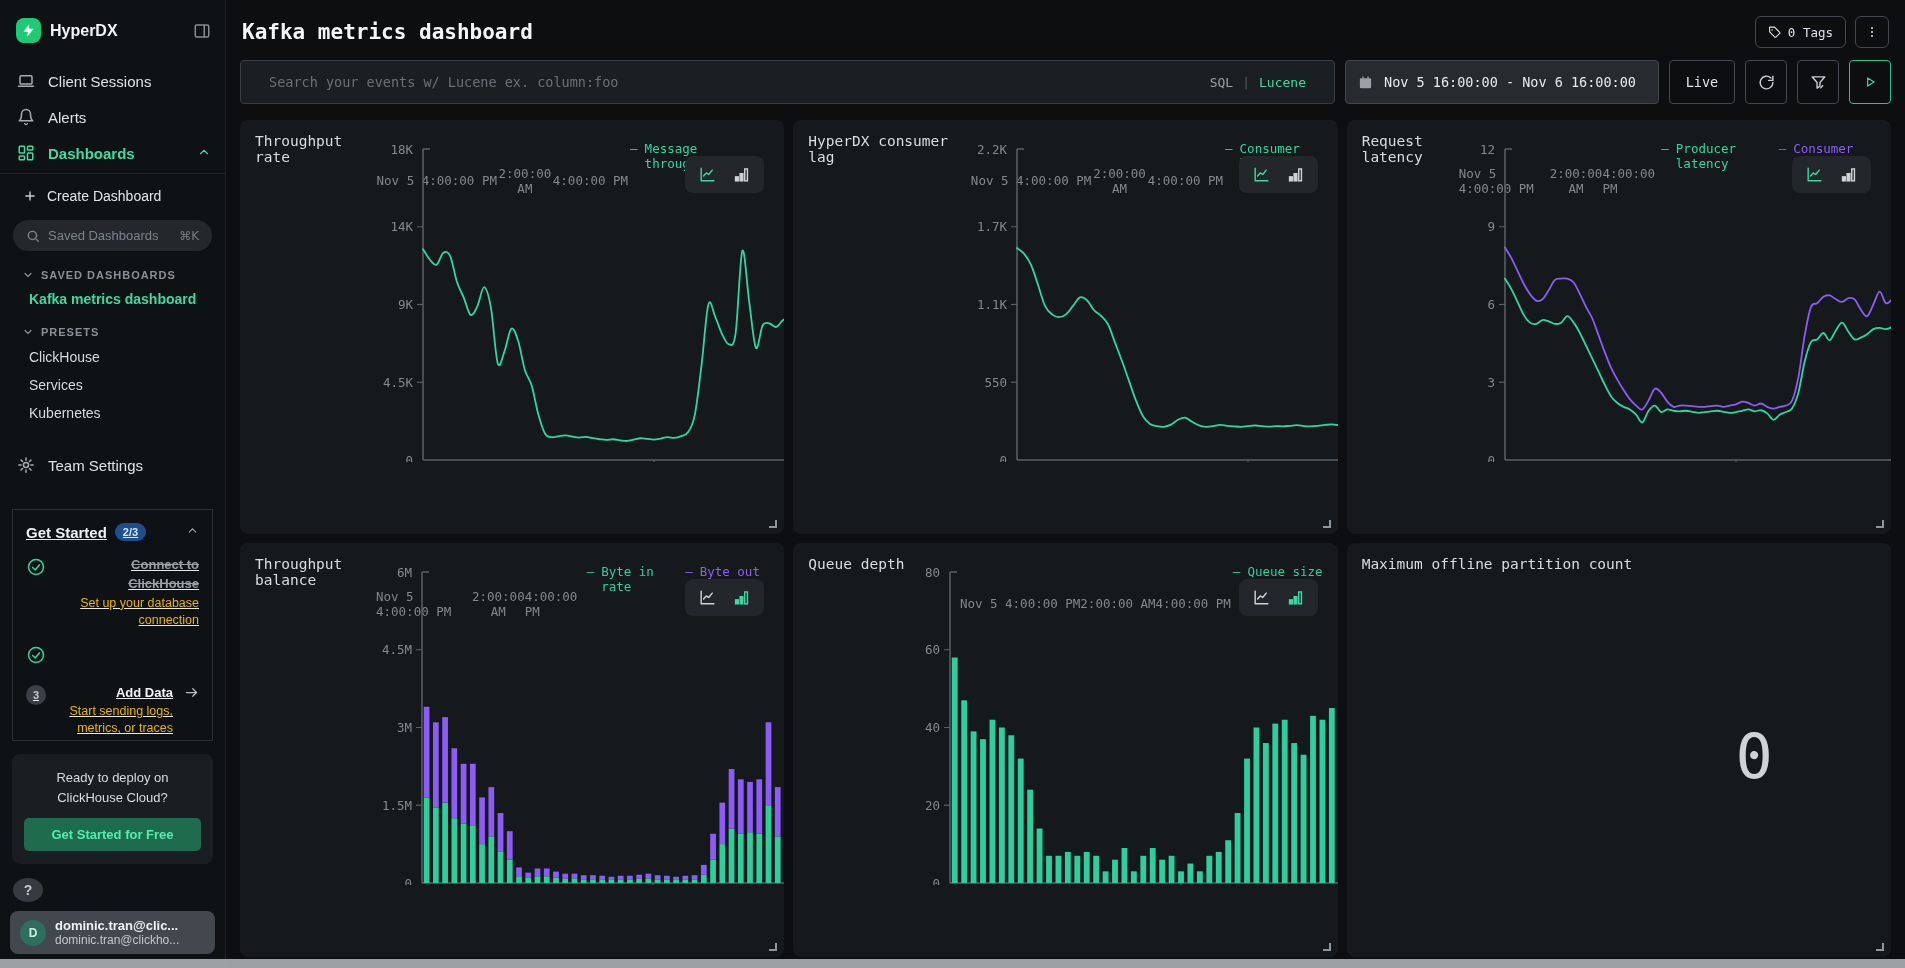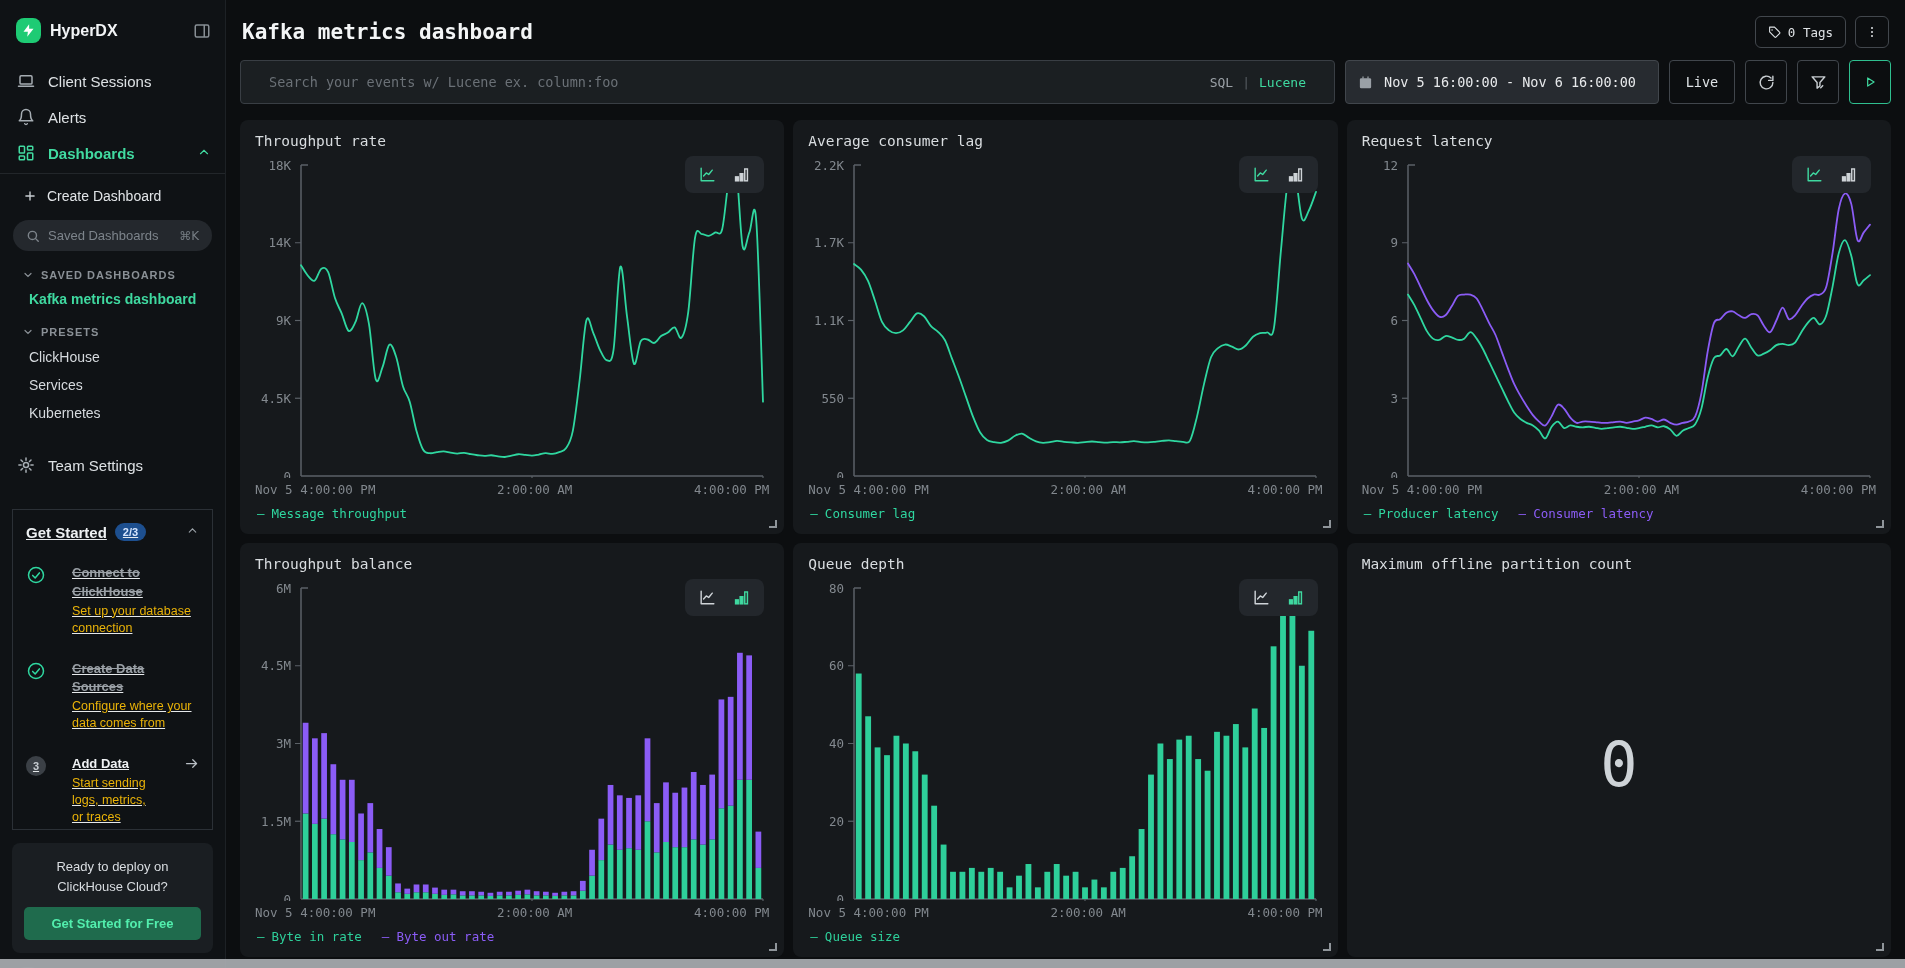--- a/index.html
+++ b/index.html
@@ -24,21 +24,21 @@
   .search-pill .kbd { margin-left:auto; color:#767d84; font-size:12px; font-family:"DejaVu Sans", sans-serif; }
   .section-head { display:flex; align-items:center; gap:7px; padding:12px 16px 5px 22px; font-size:11px; font-weight:bold; letter-spacing:.09em; color:#8a9096; cursor:pointer; }
   .saved-item { padding:5px 16px 7px 29px; color:#3fd9a0; font-weight:bold; font-size:14px; cursor:pointer; }
   .preset-item { padding:6px 16px 6px 29px; color:#d6dade; font-size:14px; cursor:pointer; }
   .team-row { margin-top:20px; }
   .gs-card { margin:26px 12px 0; border:1px solid #2b3036; border-radius:0; padding:13px 13px 3px;text-decoration:underline; }
   .gs-head { display:flex; align-items:center; gap:8px; }
   .gs-title { font-weight:bold; font-size:15px; color:#eef1f3; }
   .gs-badge { background:#1d4f8f; color:#d6e6ff; font-size:11px; font-weight:bold; border-radius:999px; padding:3px 8px; }
   .gs-head .chev { margin-left:auto; color:#9aa1a7; cursor:pointer; }
-  .gs-step { display:flex; gap:26px; margin-top:22px; }
+  .gs-step { display:flex; gap:11px; margin-top:14px;text-align:right; }
   .gs-ico { flex:0 0 auto; margin-top:2px; }
   .num-badge { width:20px; height:20px; border-radius:50%; background:#3b4046; color:#c6cbd0; font-size:11px; font-weight:bold; display:flex; align-items:center; justify-content:center; }
   .gs-step-title { font-size:13px; font-weight:bold; color:#f0f2f4; line-height:1.3; }
   .gs-step-title.done { color:#9aa0a6; text-decoration:line-through; }
   .gs-step-sub { font-size:12.5px; color:#eab308; line-height:1.35; margin-top:2px; }
   .gs-arrow { margin-left:auto; color:#b9bfc5; align-self:flex-start; margin-top:2px; }
   .promo { margin:13px 12px 0; background:#1a1e22; border-radius:8px; padding:14px 12px 13px; text-align:center; font-size:13px; color:#d9dde1; line-height:1.55; }
   .promo-btn { margin-top:10px; width:100%; background:#1f6b4d; color:#52eead; border:none; border-radius:5px; font-weight:bold; font-size:13px; padding:9px 0; cursor:pointer; font-family:"Liberation Sans",sans-serif; }
   .help-circle { width:30px; height:30px; border-radius:50%; background:#363b41; color:#c5cacf; display:flex; align-items:center; justify-content:center; font-size:14px; font-weight:bold; margin:14px 0 9px 13px; cursor:pointer; }
   .user-chip { margin:0 10px 14px; background:#43484e; border-radius:8px; padding:7px 10px; display:flex; align-items:center; gap:9px; cursor:pointer; }
@@ -62,21 +62,21 @@
   .lang-sep { color:#565c61; }
   .lang-lucene { color:#3fd9a0; cursor:pointer; }
   .date-box { width:314px; background:#272b30; border:1px solid #41464c; border-radius:4px; display:flex; align-items:center; gap:11px; padding:0 12px; font-family:"DejaVu Sans Mono",monospace; font-size:13.5px; color:#e8eaec; cursor:pointer; }
   .gran-box { width:198px; background:#101316; border:1px solid #41464c; border-radius:4px; display:flex; align-items:center; padding:0 13px; font-family:"DejaVu Sans Mono",monospace; font-size:13.5px; color:#e8eaec; cursor:pointer; }
   .gran-box .chev { margin-left:auto; color:#cfd4d8; }
   .live-btn { width:66px; border:1px solid #41464c; border-radius:4px; background:transparent; color:#dfe3e6; font-family:"DejaVu Sans Mono",monospace; font-size:13.5px; cursor:pointer; }
   .icon-btn { width:42px; border:1px solid #41464c; border-radius:4px; background:transparent; color:#c9ced2; display:flex; align-items:center; justify-content:center; cursor:pointer; }
   .play-btn { border-color:#2fbf8f; color:#3fd9a0; }
 
   .grid { display:grid; grid-template-columns:repeat(3,1fr); grid-template-rows:414px 414px; gap:9px; margin-top:16px; }
-  .card { background:#16191c; border-radius:8px; padding:13px 15px 4px; position:relative; display:flex; flex-direction:column; min-width:0; overflow:hidden; }
+  .card { background:#16191c; border-radius:8px; padding:13px 15px 4px; position:relative; display:flex; flex-direction:row; min-width:0; overflow:hidden; }
   .card-title { font-family:"DejaVu Sans Mono",monospace; font-size:14.5px; color:#d9dde0; }
   .toggle-pill { position:absolute; top:36px; right:20px; background:#23272c; border-radius:8px; padding:9px 13px; display:flex; gap:15px; z-index:2; }
   .toggle-icon { color:#cfd4d8; display:flex; cursor:pointer; }
   .toggle-icon.active { color:#3fd9a0; }
   .plot { flex:1; position:relative; margin-top:4px; min-height:0; }
   .plot svg { position:absolute; left:0; top:0; }
   .xlabels { display:flex; align-items:center; font-family:"DejaVu Sans Mono",monospace; font-size:12.5px; color:#82888e; padding-top:3px; height:20px;margin-top:36px; }
   .xlabels .xc { flex:1; text-align:center; }
   .legend { display:flex; gap:20px; font-family:"DejaVu Sans Mono",monospace; font-size:12.5px; padding:8px 0 8px 2px; height:32px; }
   .legend-item { display:flex; gap:7px; cursor:pointer; }
@@ -195,24 +195,20 @@
         <span>
           <span class="gs-step-title done">Connect to ClickHouse</span>
           <div class="gs-step-sub">Set up your database connection</div>
         </span>
       </div>
       <div class="gs-step">
         <span class="gs-ico"><svg width="20" height="20" viewBox="0 0 24 24" fill="none" stroke="#2fd7a0" stroke-width="1.8" stroke-linecap="round" stroke-linejoin="round">
               <circle cx="12" cy="12" r="9"></circle>
               <polyline points="8 12.5 11 15.5 16 9.5"></polyline>
             </svg></span>
-        <span>
-          <span class="gs-step-title done">Create Data Sources</span>
-          <div class="gs-step-sub">Configure where your data comes from</div>
-        </span>
       </div>
       <div class="gs-step">
         <span class="gs-ico num-badge">3</span>
         <span>
           <span class="gs-step-title">Add Data</span>
           <div class="gs-step-sub">Start sending logs, metrics, or traces</div>
         </span>
         <span class="gs-arrow"><svg width="15" height="15" viewBox="0 0 24 24" fill="none" stroke="currentColor" stroke-width="2" stroke-linecap="round" stroke-linejoin="round">
               <line x1="4" y1="12" x2="20" y2="12"></line>
               <polyline points="14 6 20 12 14 18"></polyline>
@@ -341,21 +337,21 @@
         <div class="legend">
             <span class="legend-item" style="color: rgb(47, 215, 160);">
               <span>—</span>
               <span>Message throughput</span>
             </span>
           </div>
         <span class="resize-handle"></span>
       </section>
 
       <section class="card">
-        <div class="card-title">Average consumer lag</div>
+        <div class="card-title">HyperDX consumer lag</div>
         <div class="toggle-pill">
           <span class="toggle-icon active">
               <svg width="19" height="19" viewBox="0 0 24 24" fill="none" stroke="currentColor" stroke-width="1.8" stroke-linecap="round" stroke-linejoin="round">
                 <path d="M4 4v16h16"></path>
                 <polyline points="7 14 10.5 10 13.5 12 18 6.5"></polyline>
               </svg>
             </span>
           <span class="toggle-icon">
               <svg width="19" height="19" viewBox="0 0 24 24" fill="none" stroke="currentColor" stroke-width="1.8">
                 <rect x="4.5" y="15" width="3.4" height="5" fill="currentColor"></rect>

